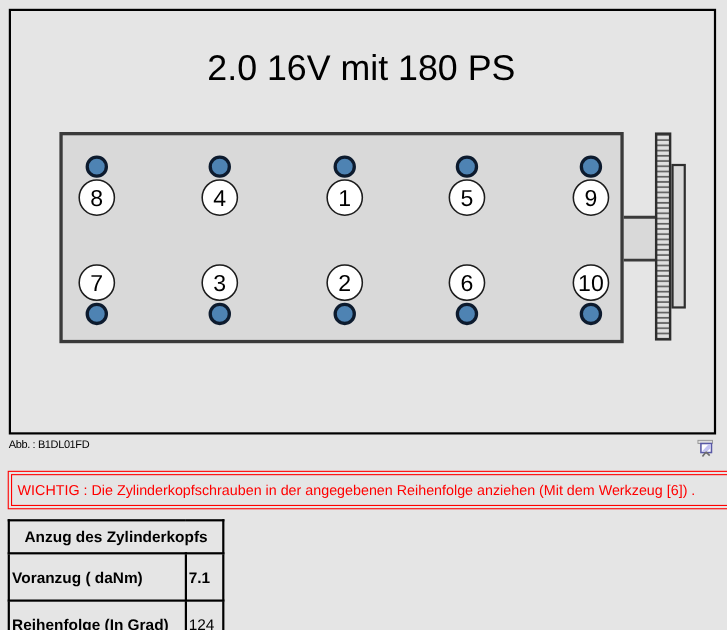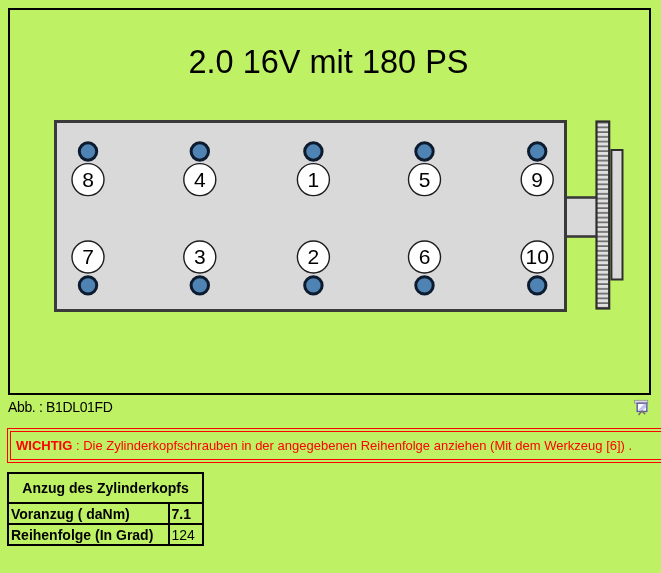--- a/index.html
+++ b/index.html
@@ -1,29 +1,29 @@
 <!DOCTYPE html>
 <html><head>
 <meta charset="utf-8">
 <style>
 html,body{margin:0;padding:0;background:#fff;}
-#wrap{position:relative;width:661px;height:573px;overflow:hidden;background:#bef264;
+#wrap{position:relative;width:661px;height:573px;overflow:hidden;background:#e5e5e5;
   font-family:"Liberation Sans",sans-serif;}
 .abs{position:absolute;}
 #figbox{left:8px;top:8px;width:639px;height:383px;border:2px solid #000;}
 #title{left:7px;top:44.2px;width:643px;text-align:center;font-size:32.5px;color:#000;}
-#abb{left:8px;top:399.4px;font-size:14px;letter-spacing:-0.35px;color:#000;}
+#abb{left:8px;top:399.4px;font-size:10px;letter-spacing:-0.35px;color:#000;}
 #warnouter{left:7px;top:428px;width:682px;border:1px solid #f00;}
 #warninner{margin:2px;border:1px solid #f00;height:27px;line-height:27px;
   padding-left:5px;font-size:13px;color:#f00;white-space:nowrap;}
-#warninner b{font-weight:bold;}
+#warninner b{font-weight:normal;}
 #tbl{left:7px;top:472px;border-collapse:collapse;font-size:14px;color:#000;}
 #tbl td,#tbl th{border:2px solid #000;white-space:nowrap;}
 #tbl th{height:28px;text-align:center;font-weight:bold;padding:0 4px;margin-left:20px;}
-#tbl td{height:19.2px;padding:0 2px;font-weight:bold;}
+#tbl td{height:19.2px;padding:11px 2px;font-weight:bold;}
 #tbl td.val{font-weight:normal;width:28.5px;}
 </style>
 </head>
 <body>
 <div id="wrap">
   <div class="abs" id="figbox"></div>
   <div class="abs" id="title">2.0 16V mit 180 PS</div>
 
   <svg class="abs" style="left:0;top:0" width="661" height="573" viewBox="0 0 661 573">
     <defs>

